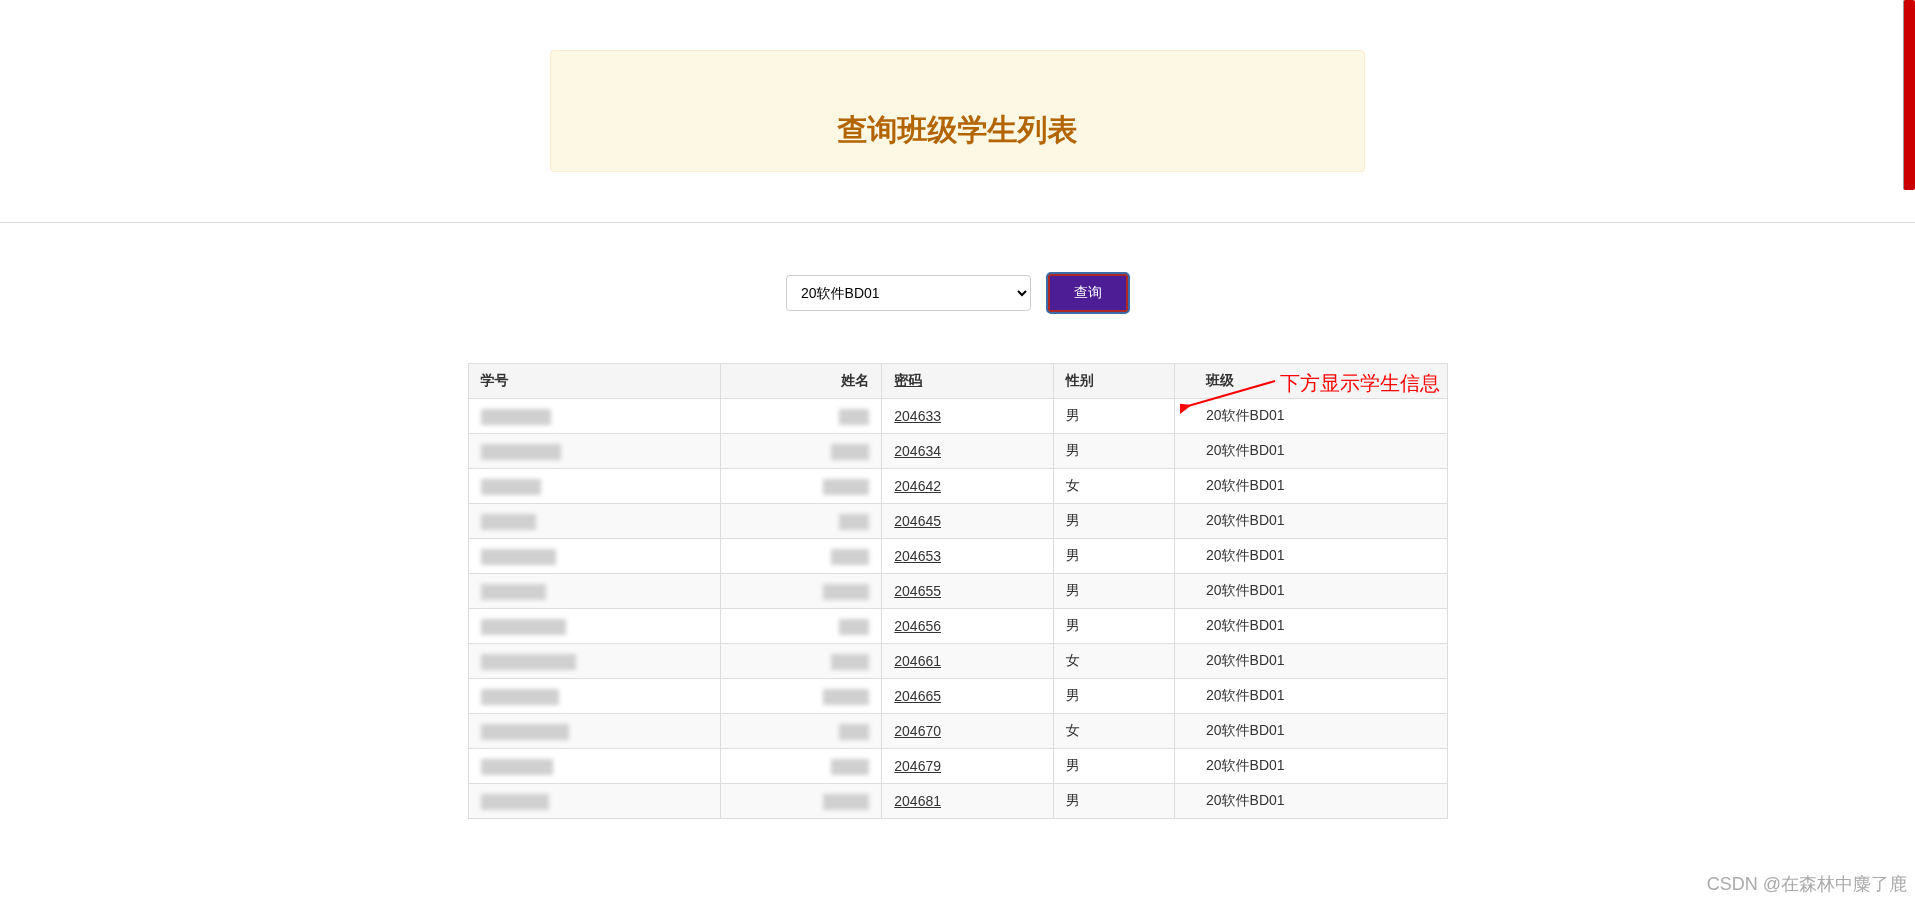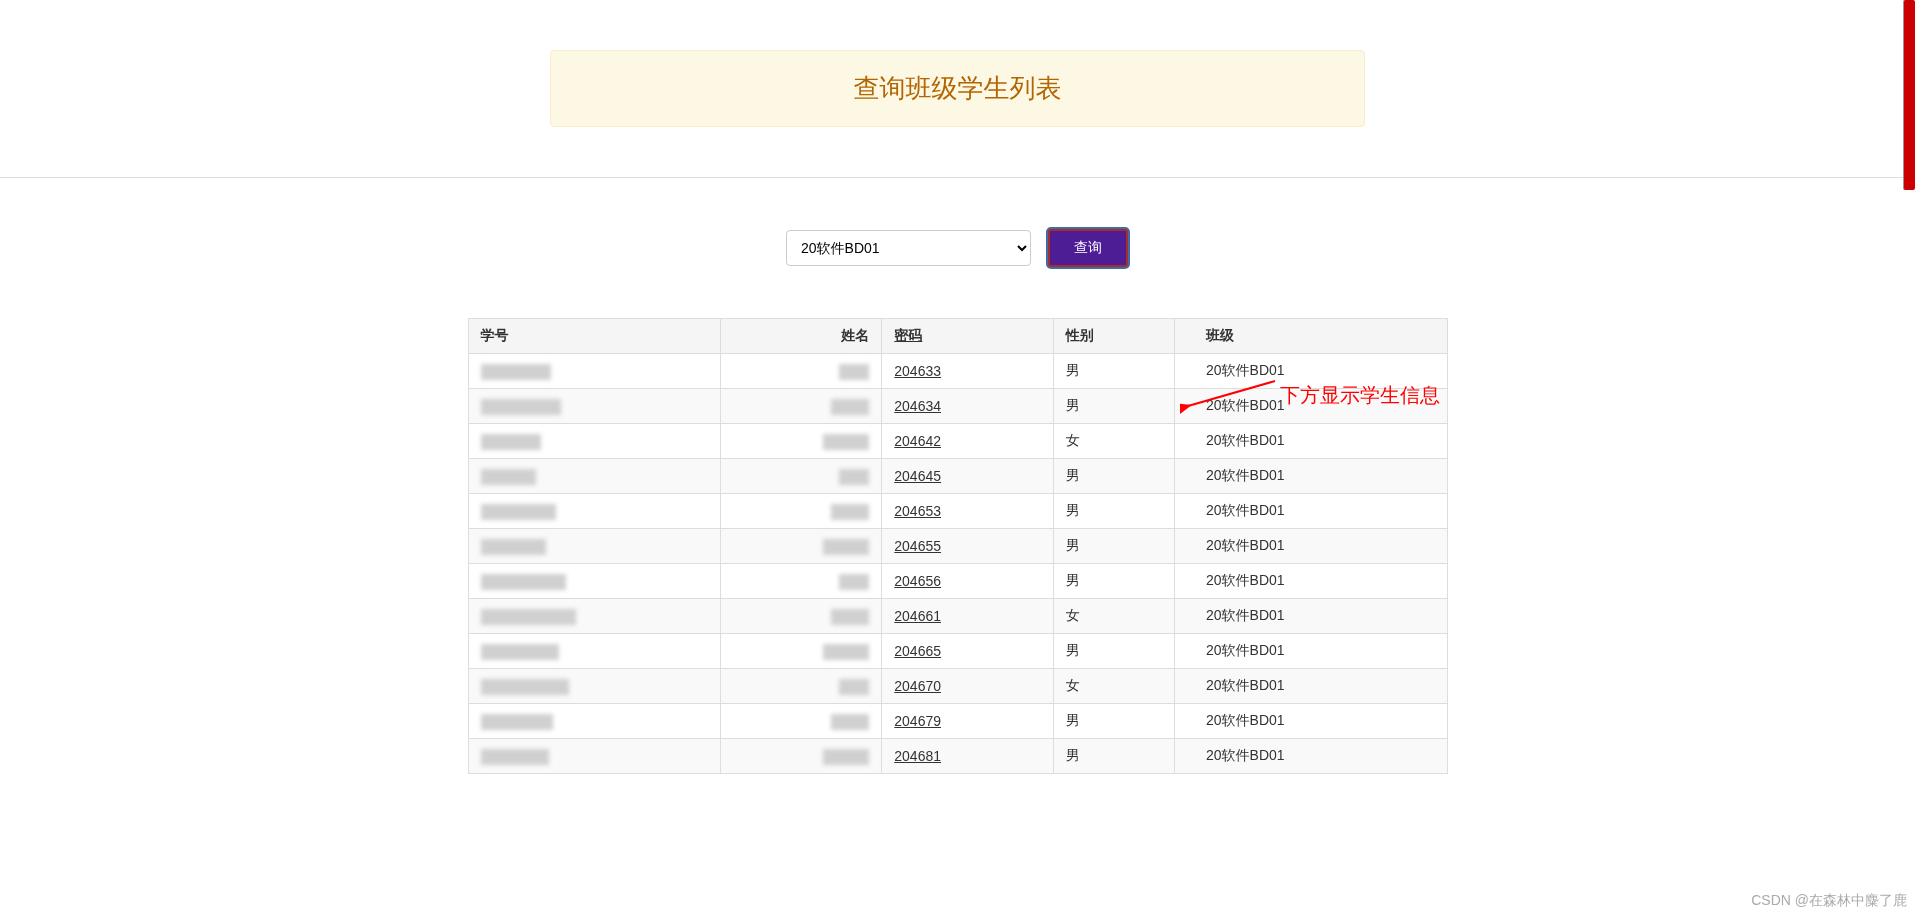--- a/index.html
+++ b/index.html
@@ -14,23 +14,24 @@
     .header-banner {
       width: 815px;
       margin: 50px auto 0;
       background: #fcf8e3;
       border: 1px solid #faebcc;
       border-radius: 4px;
       padding: 20px;
       text-align: center;
     }
     .header-banner h1 {
-      font-size: 26px;
-      font-weight: normal;
+      font-size: 30px;
+      font-weight: bold;
       color: #b36503;
+      margin-top: 39px;
     }
     .divider {
       border-top: 1px solid #ddd;
       margin-top: 50px;
     }
     .search-row {
       display: flex;
       justify-content: center;
       align-items: center;
       gap: 16px;
@@ -84,36 +85,36 @@
     .col-class { width: 270px; padding-left: 31px; }
     .blur-box {
       display: inline-block;
       background: #d0d0d0;
       filter: blur(2px);
       height: 16px;
       vertical-align: middle;
     }
     .annotation {
       position: absolute;
-      top: 382px;
+      top: 370px;
       left: 1280px;
       color: #ff0000;
       font-size: 20px;
     }
     .arrow {
       position: absolute;
       top: 376px;
       left: 1180px;
     }
     .watermark {
       position: fixed;
-      bottom: 8px;
+      bottom: 22px;
       right: 8px;
       color: #aaa;
-      font-size: 14px;
+      font-size: 18px;
     }
     .scrollbar {
       position: fixed;
       top: 0; right: 0;
       width: 12px;
       height: 190px;
       background: #cc0000;
       border-left: 1px solid #999;
       border-radius: 2px;
     }

